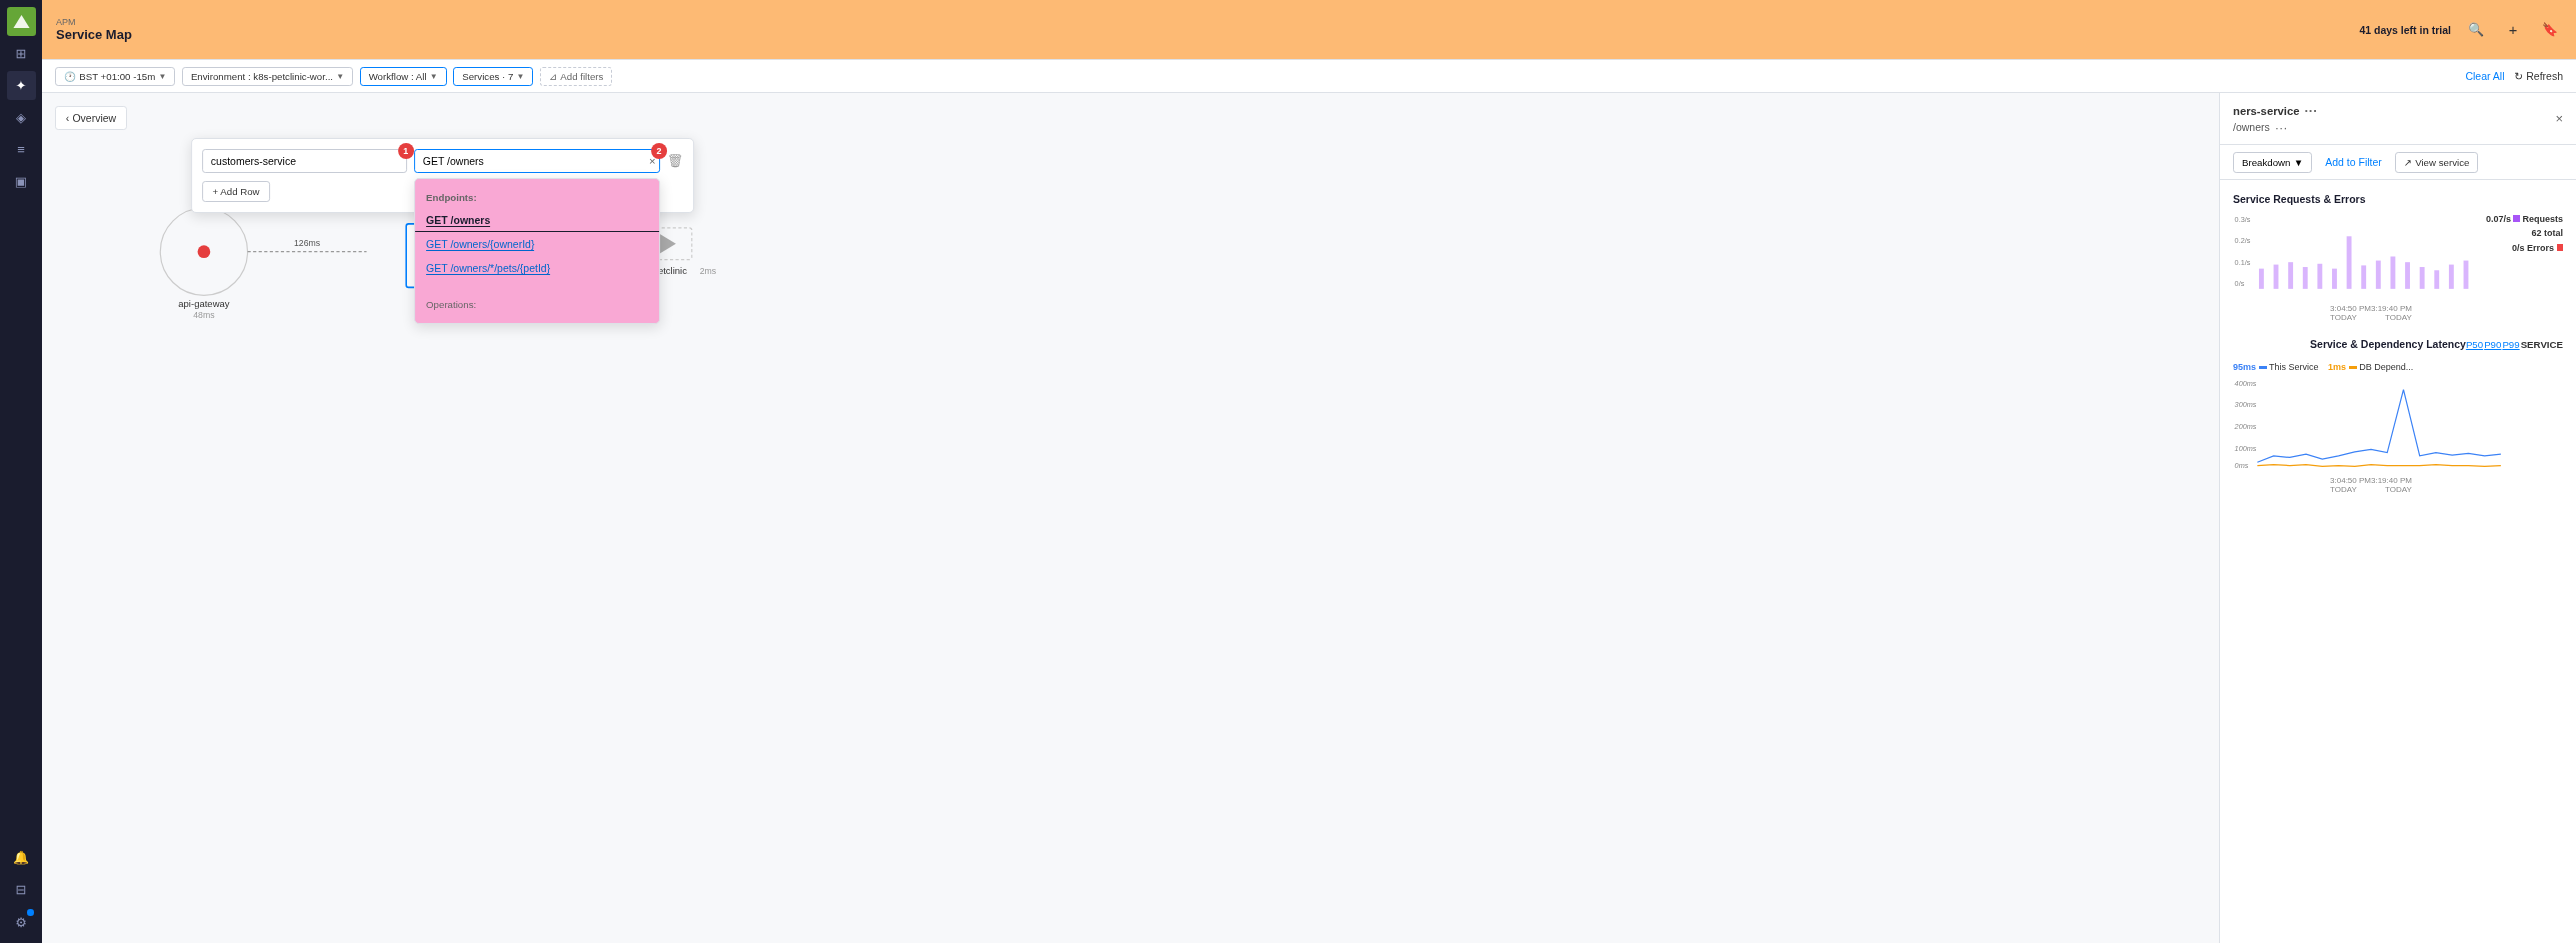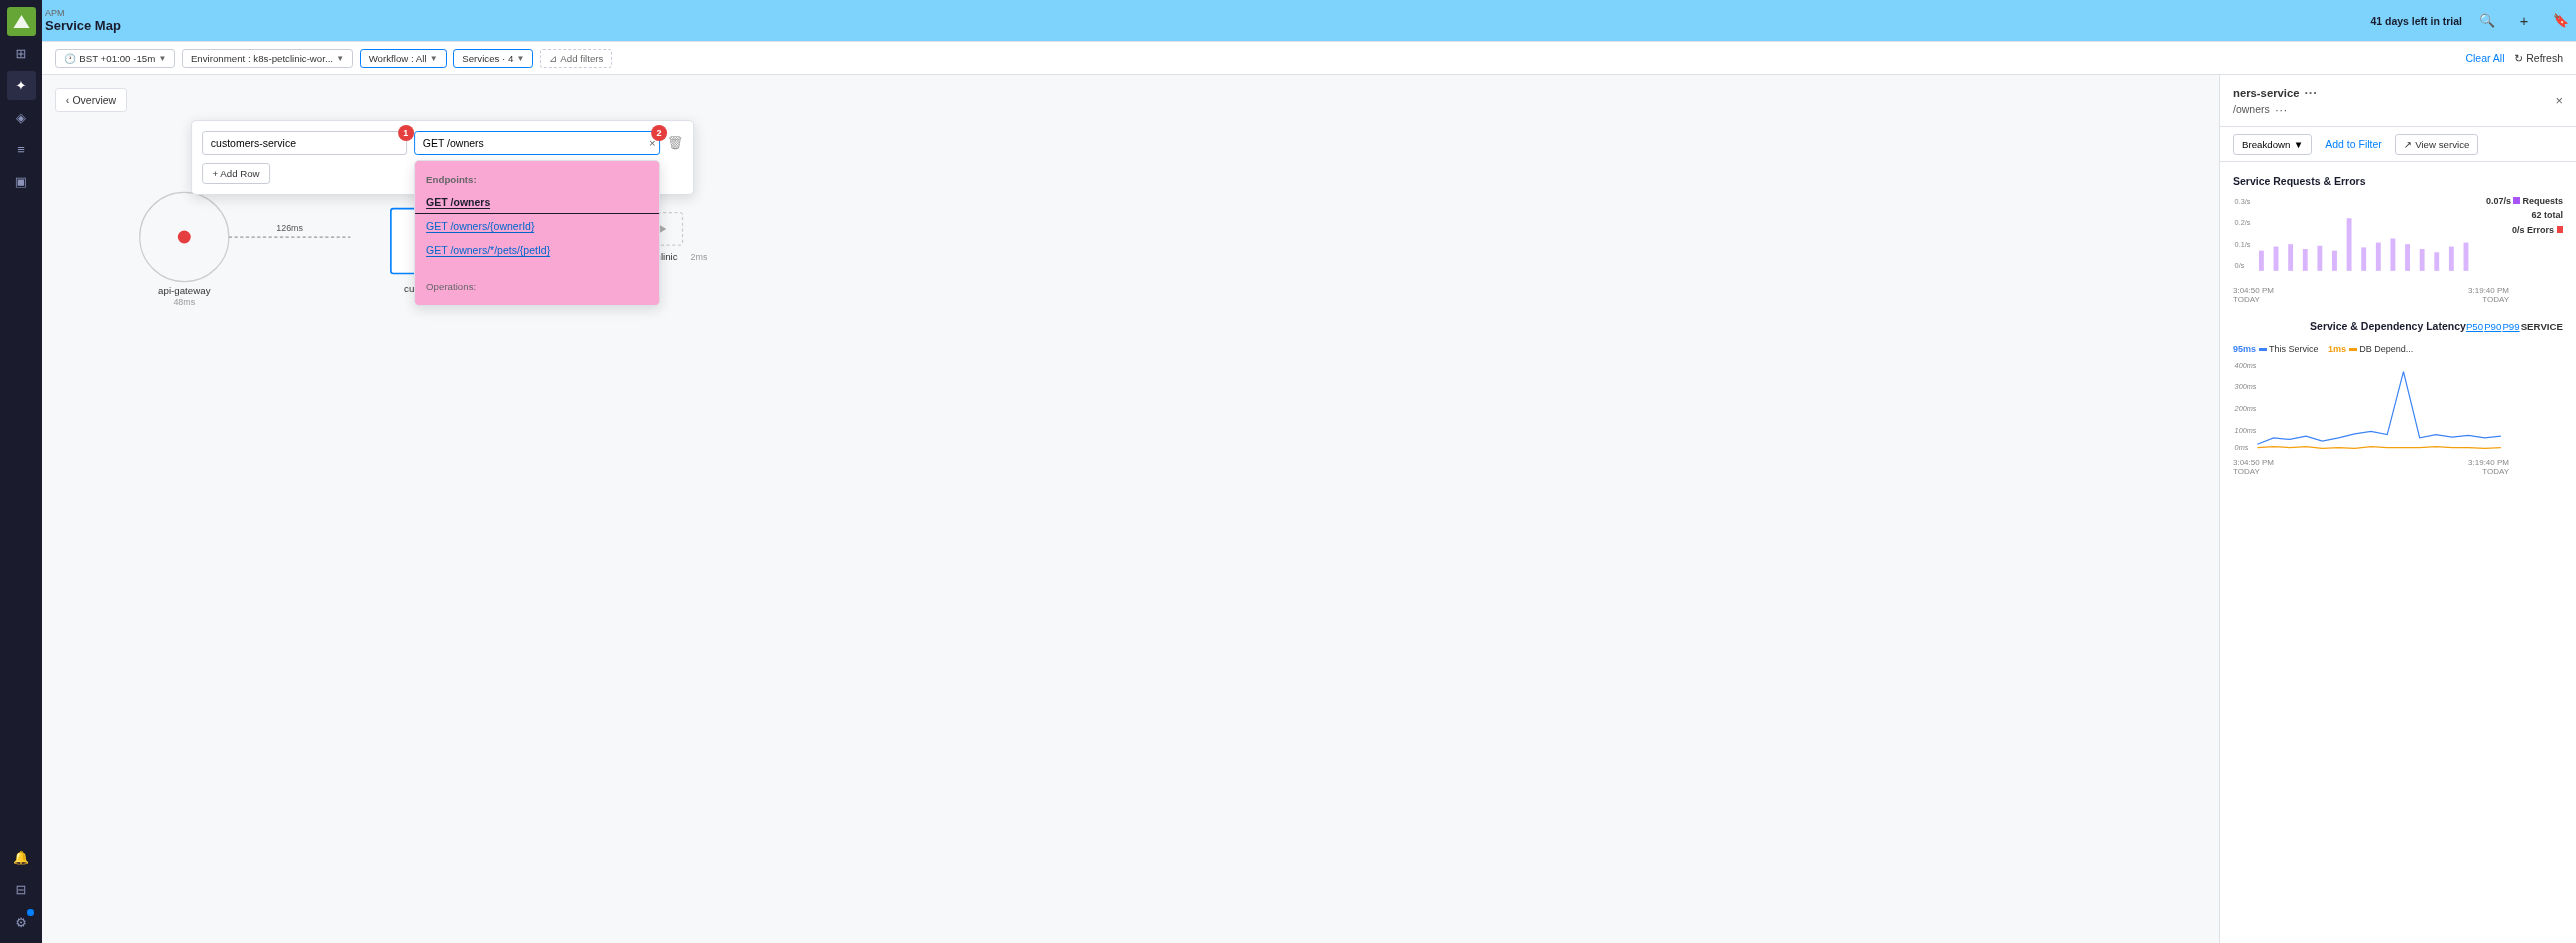--- a/index.html
+++ b/index.html
@@ -10,21 +10,21 @@
 
     
     .sidebar { width: 42px; background: #1a1c2e; display: flex; flex-direction: column; align-items: center; padding: 6.5px 0; gap: 3.2px; flex-shrink: 0; }
     .sidebar-icon { width: 29px; height: 29px; display: flex; align-items: center; justify-content: center; border-radius: 3.2px; color: #8b93b8; font-size: 13px; cursor: pointer; }
     .sidebar-icon.active { color: #fff; background: #2a2d45; }
 
     
     .main { flex: 1; display: flex; flex-direction: column; overflow: hidden; }
 
     
-    .topbar { background: #7dd3fc; border-bottom: 0.8px solid #dde1e7; padding: 0 3px; height: 42px; display: flex; align-items: center; justify-content: space-between; }
+    .topbar { background: #fdba74; border-bottom: 0.8px solid #dde1e7; padding: 0 14px; height: 60px; display: flex; align-items: center; justify-content: space-between; }
     .topbar-left { display: flex; flex-direction: column; }
     .topbar-app-name { font-size: 9px; color: #666; }
     .topbar-title { font-size: 13px; font-weight: 600; color: #1a1c2e; }
     .topbar-right { display: flex; align-items: center; gap: 13px; }
     .trial-badge { font-size: 10.5px; font-weight: 600; color: #1a1c2e; }
     .topbar-icon-btn { width: 24px; height: 24px; display: flex; align-items: center; justify-content: center; border-radius: 3.2px; cursor: pointer; color: #333; border: none; background: transparent; font-size: 13px; }
 
     
     .filterbar { background: #fff; border-bottom: 0.8px solid #dde1e7; padding: 6.5px 13px; display: flex; align-items: center; gap: 6.5px; }
     .filter-chip { display: flex; align-items: center; gap: 3.2px; border: 0.8px solid #c7ccd6; border-radius: 3.2px; padding: 3.2px 8px; background: #fff; cursor: pointer; font-size: 9.7px; color: #333; white-space: nowrap; }
@@ -56,21 +56,21 @@
     .close-btn { background: none; border: none; cursor: pointer; color: #666; font-size: 13px; }
     .right-panel-actions { padding: 6.5px 13px; border-bottom: 0.8px solid #dde1e7; display: flex; align-items: center; gap: 6.5px; }
     .breakdown-btn { display: flex; align-items: center; gap: 3.2px; border: 0.8px solid #c7ccd6; border-radius: 3.2px; padding: 4px 8px; font-size: 9.7px; cursor: pointer; background: #fff; }
     .add-filter-btn { color: #0080ff; font-size: 10.5px; cursor: pointer; background: none; border: none; padding: 4px 6.5px; }
     .view-service-btn { display: flex; align-items: center; gap: 3.2px; border: 0.8px solid #c7ccd6; border-radius: 3.2px; padding: 4px 8px; font-size: 9.7px; cursor: pointer; background: #fff; color: #333; }
 
     
     .charts-container { flex: 1; overflow-y: auto; padding: 13px; }
     .chart-section { margin-bottom: 16px; }
     .chart-title { font-size: 10.5px; font-weight: 600; margin-bottom: 6.5px; color: #1a1c2e; }
-    .chart-axis-labels { display: flex; justify-content: space-between; font-size: 8px; color: #888; margin-top: 1.6px; }
+    .chart-axis-labels { display: flex; justify-content: center; font-size: 8px; color: #888; margin-top: 1.6px; }
 
     .latency-tabs { display: flex; gap: 1px; margin-bottom: 6.5px; }
     .lat-tab { font-size: 9.7px; cursor: pointer; color: #0080ff; text-decoration: underline; font-weight: 500; }
     .lat-label { font-size: 9.7px; font-weight: 600; }
 
     
     .dropdown-overlay { position: absolute; top: 49px; left: 50%; transform: translateX(-30%); background: #fff; border: 0.8px solid #dde1e7; border-radius: 4.9px; box-shadow: 0 3.2px 13px rgba(0,0,0,0.12); z-index: 100; width: 470px; padding: 9.7px; }
     .dropdown-row { display: flex; gap: 6.5px; align-items: center; margin-bottom: 8px; }
     .dropdown-input { flex: 1; border: 0.8px solid #c7ccd6; border-radius: 3.2px; padding: 4.9px 8px; font-size: 10.5px; outline: none; }
     .dropdown-input-active { border-color: #0080ff; }
@@ -143,21 +143,21 @@
       </div>
       <div class="filter-chip">
         <span>Environment : k8s-petclinic-wor...</span>
         <span class="arrow">▼</span>
       </div>
       <div class="filter-chip filter-chip-active">
         <span>Workflow : All</span>
         <span class="arrow">▼</span>
       </div>
       <div class="filter-chip filter-chip-active">
-        <span>Services · 4</span>
+        <span>Services · 7</span>
         <span class="arrow">▼</span>
       </div>
       <div class="add-filters-btn">
         <span>⊿</span>
         <span>Add filters</span>
       </div>
       <div class="filterbar-right">
         <button class="clear-all-btn">Clear All</button>
         <button class="refresh-btn">
           <span>↻</span>

